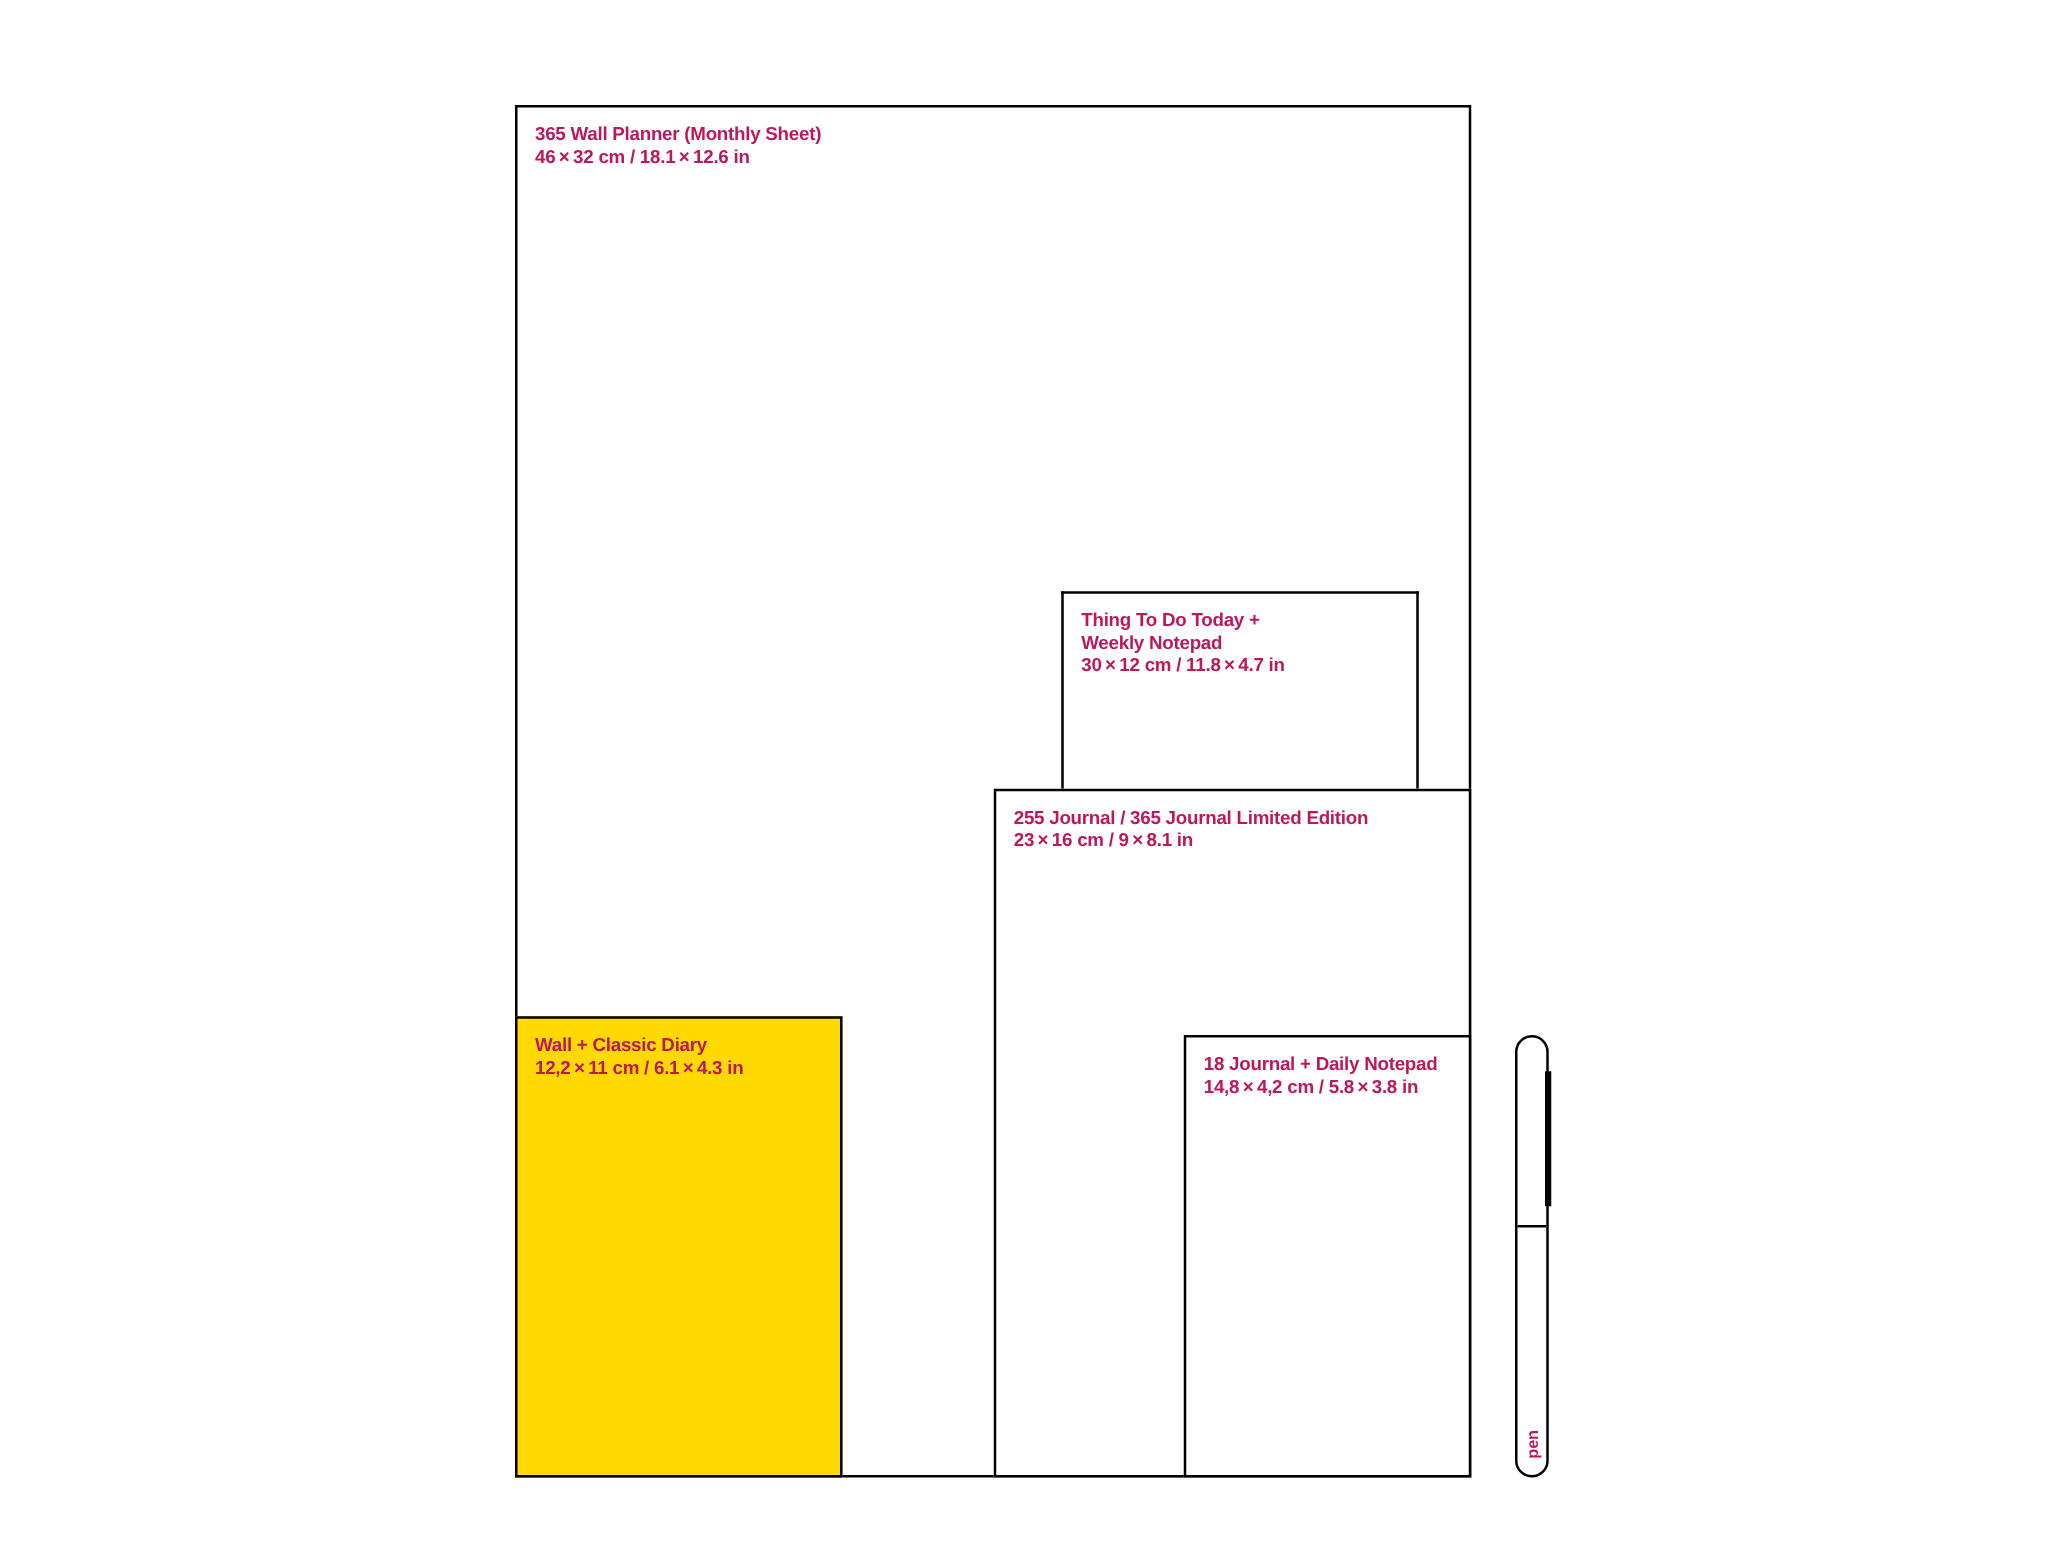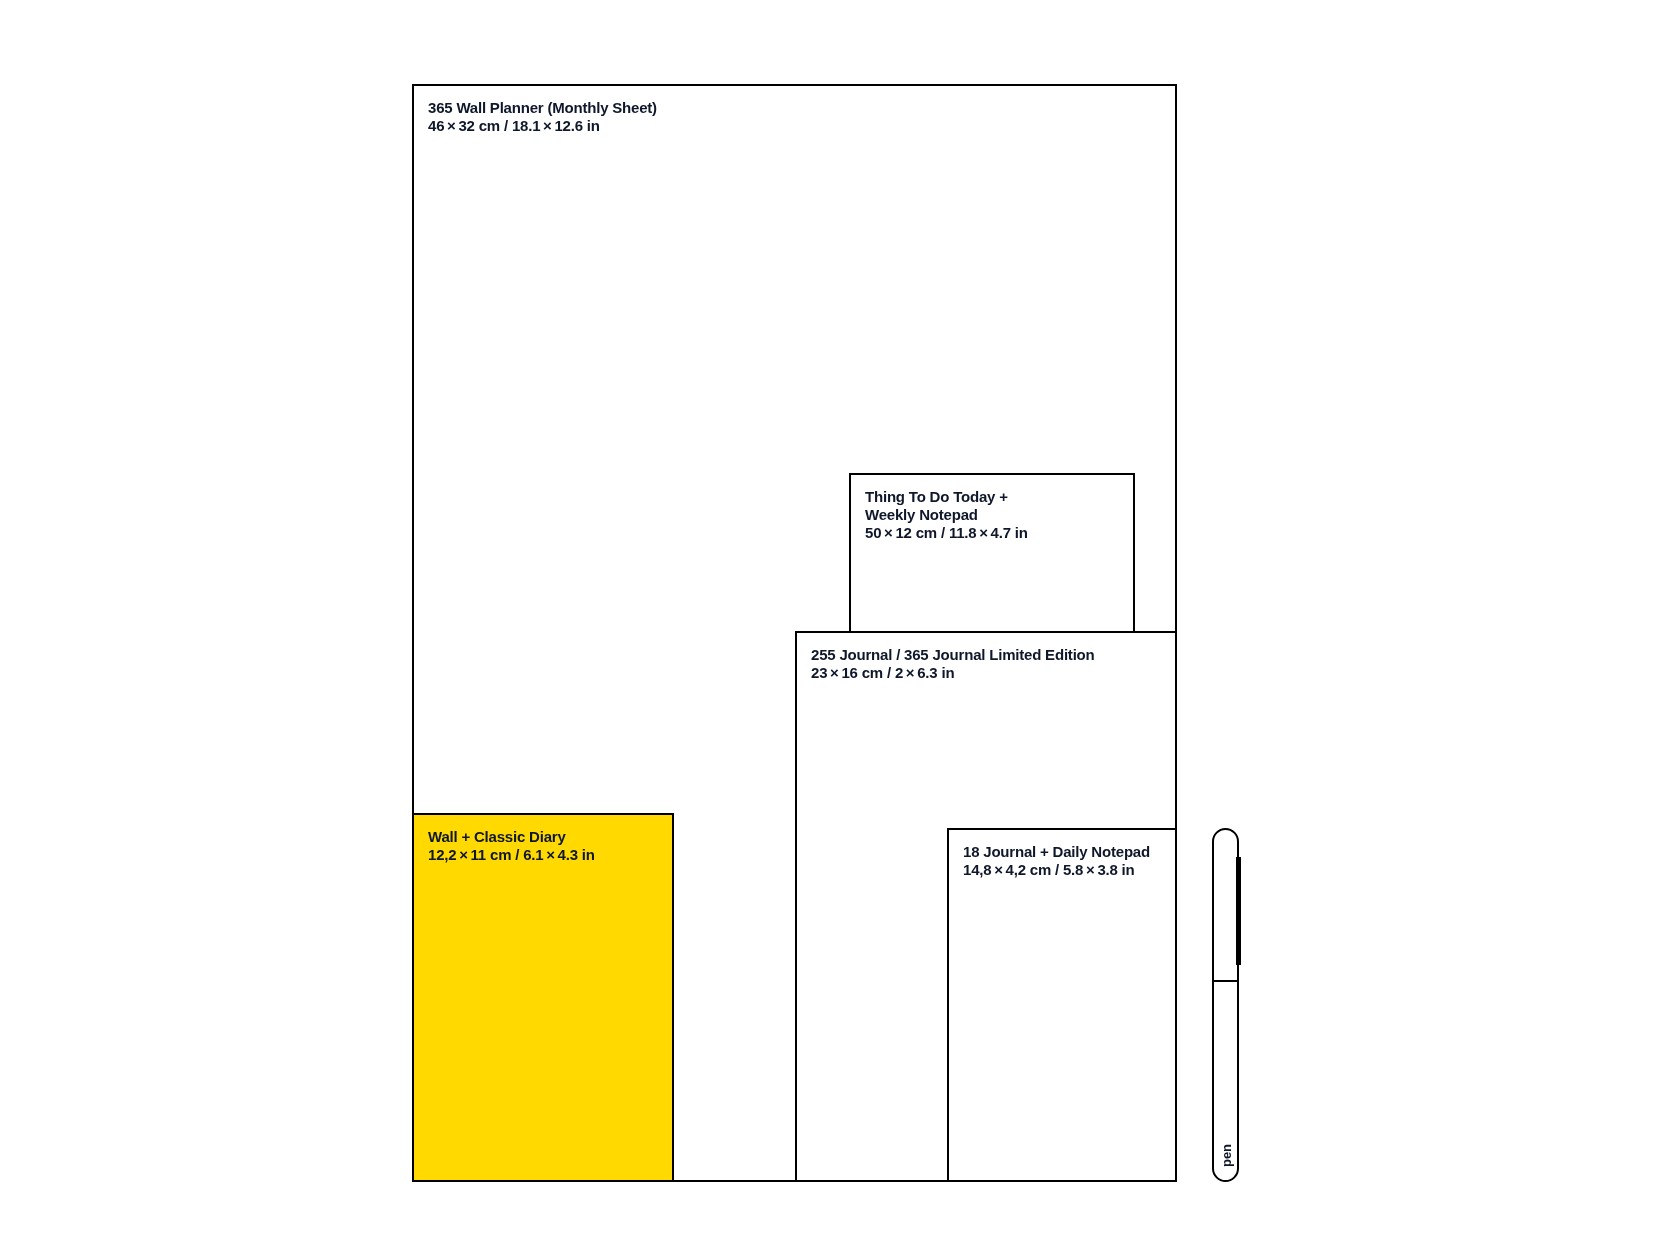--- a/index.html
+++ b/index.html
@@ -2,21 +2,21 @@
 <html><head>
 <meta charset="utf-8">
 <style>
   html, body { margin: 0; padding: 0; background: #ffffff; }
   .canvas {
     position: relative;
     width: 1614px;
     height: 1240px;
     background: #ffffff;
     font-family: "Liberation Sans", sans-serif;
-    color: #0f172a;
+    color: #be185d;
     overflow: hidden;
   }
   .box {
     position: absolute;
     box-sizing: border-box;
     border: 2px solid #000000;
     background: #ffffff;
   }
   .label {
     padding: 13px 14px;
@@ -77,28 +77,28 @@
     <div class="label">
       <div>365 Wall Planner (Monthly Sheet)</div>
       <div>46 × 32 cm / 18.1 × 12.6 in</div>
     </div>
   </div>
 
   <div class="box weekly-notepad">
     <div class="label">
       <div>Thing To Do Today +</div>
       <div>Weekly Notepad</div>
-      <div>50 × 12 cm / 11.8 × 4.7 in</div>
+      <div>30 × 12 cm / 11.8 × 4.7 in</div>
     </div>
   </div>
 
   <div class="box journal-365">
     <div class="label">
       <div>255 Journal / 365 Journal Limited Edition</div>
-      <div>23 × 16 cm / 2 × 6.3 in</div>
+      <div>23 × 16 cm / 9 × 8.1 in</div>
     </div>
   </div>
 
   <div class="box diary">
     <div class="label">
       <div>Wall + Classic Diary</div>
       <div>12,2 × 11 cm / 6.1 × 4.3 in</div>
     </div>
   </div>
 

